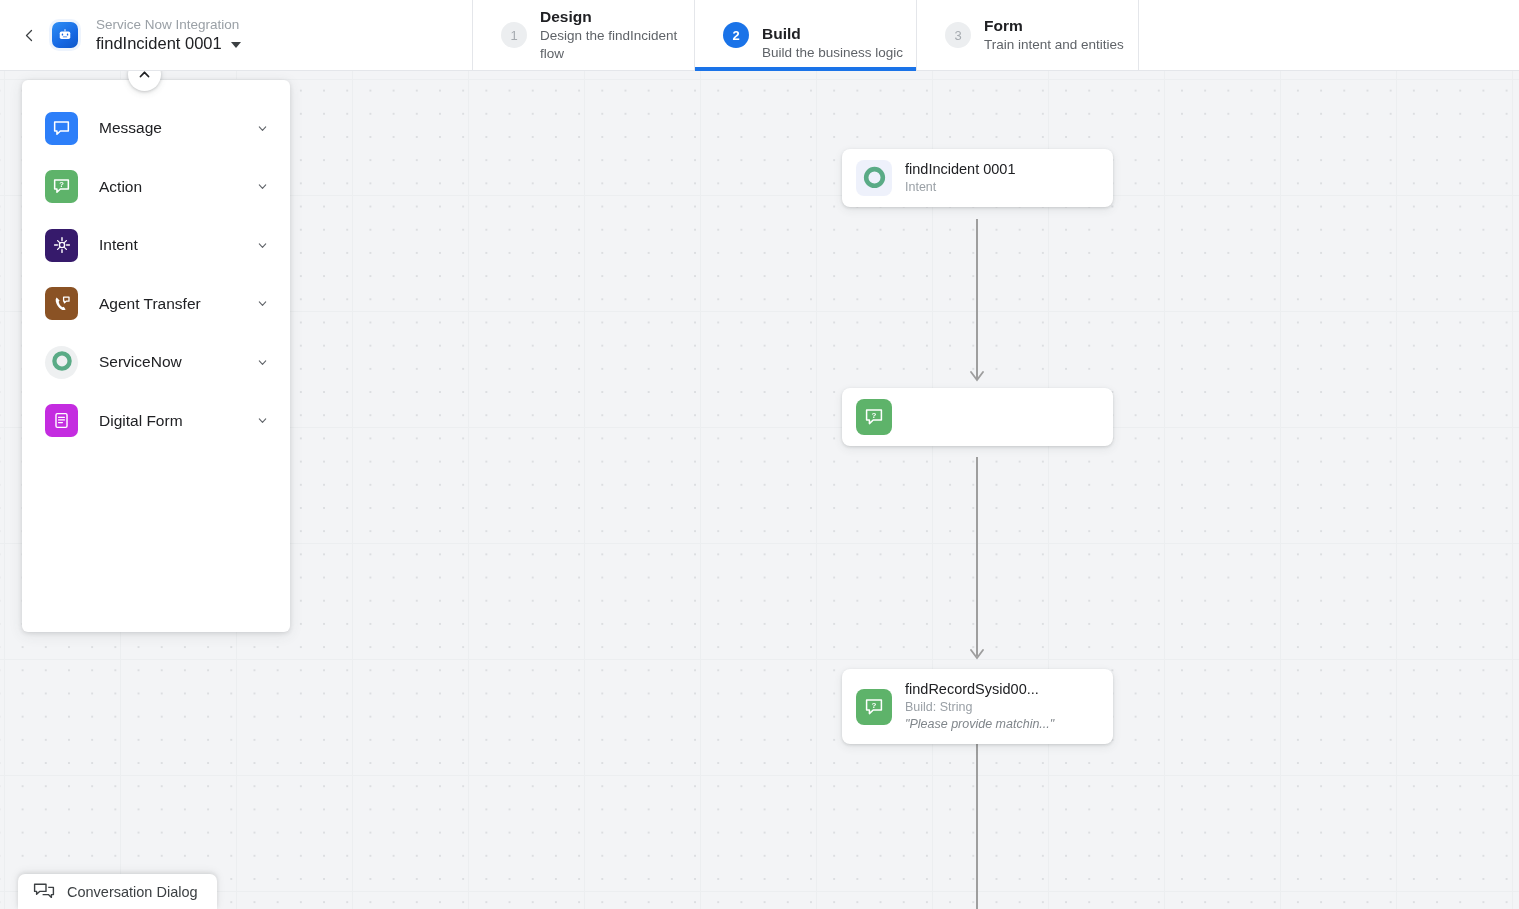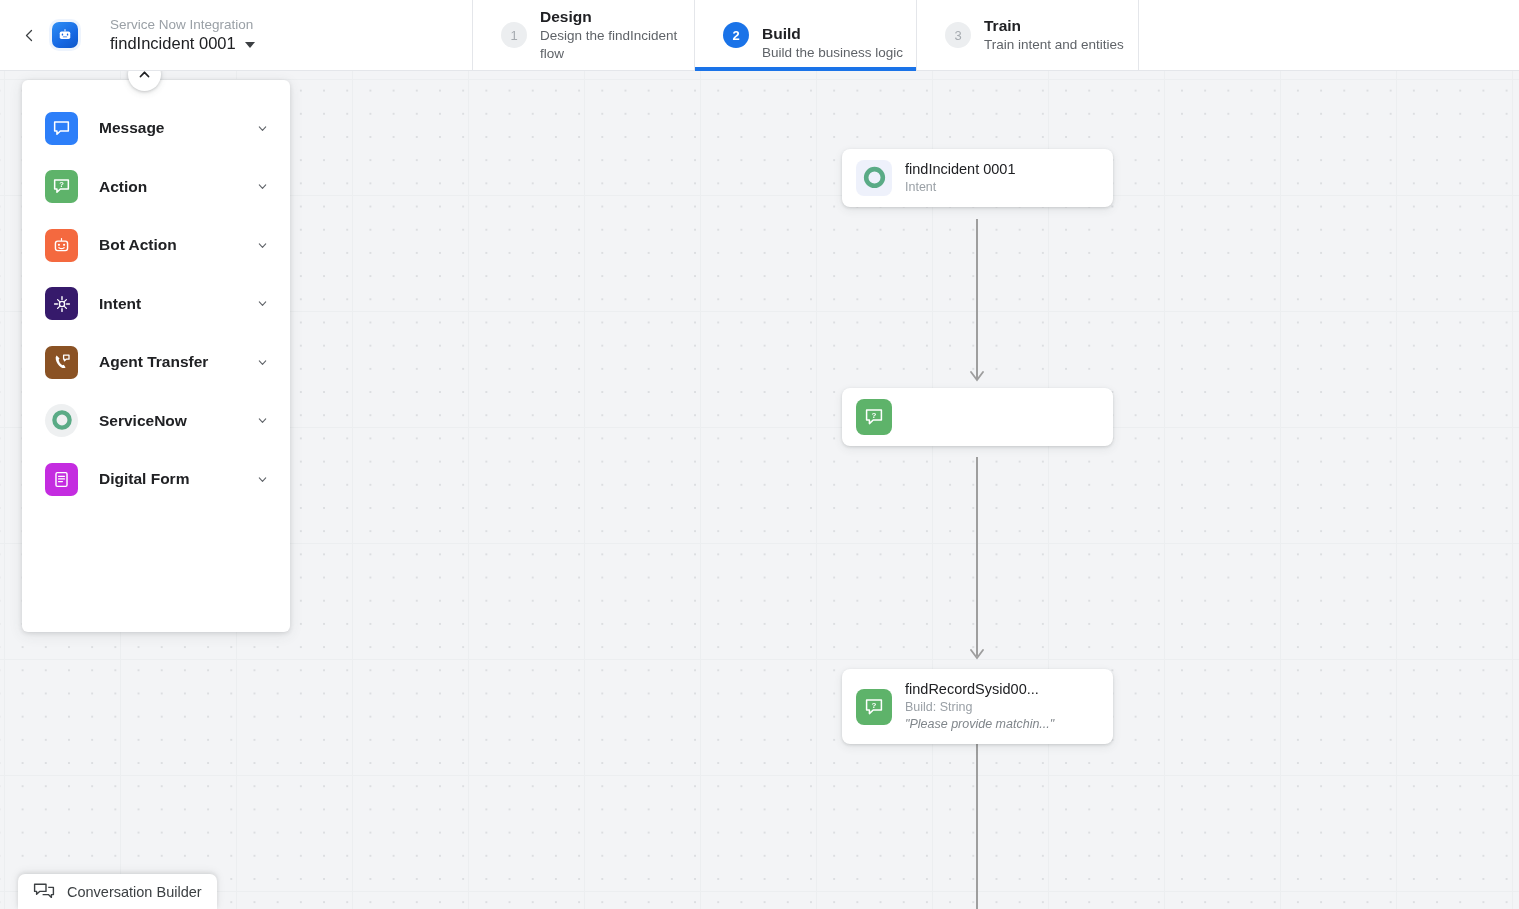--- a/index.html
+++ b/index.html
@@ -20,21 +20,21 @@
   }
   .hdr-left { display: flex; align-items: center; width: 473px; padding-left: 14px;
               border-right: 1px solid #e4e6ea; }
   .back-btn { width: 30px; height: 30px; display: flex; align-items: center;
               justify-content: center; cursor: pointer; }
   .back-btn svg { display: block; }
   .app-icon { width: 26px; height: 26px; border-radius: 7px; margin-left: 8px;
               background: linear-gradient(145deg,#2f8ff5 0%,#1668e3 60%,#0f57c8 100%);
               display: flex; align-items: center; justify-content: center;
               box-shadow: 0 0 0 3px #eef4fd; flex: none; }
-  .hdr-titles { margin-left: 32px; display: flex; flex-direction: column;
+  .hdr-titles { margin-left: 18px; display: flex; flex-direction: column;
                 justify-content: center; }
   .hdr-sub { font-size: 13.5px; color: #9aa0a6; line-height: 17px; }
   .hdr-title { font-size: 16.5px; color: #202124; line-height: 21px;
                display: flex; align-items: center; cursor: pointer; }
   .caret { width: 0; height: 0; border-left: 5px solid transparent;
            border-right: 5px solid transparent; border-top: 6px solid #3c4043;
            margin-left: 9px; margin-top: 3px; }
 
   .steps { display: flex; align-items: stretch; }
   .step { width: 222px; display: flex; align-items: center; gap: 13px;
@@ -76,21 +76,21 @@
     border-radius: 50%; background: #fff;
     box-shadow: 0 1px 3px rgba(60,64,67,.22), 0 2px 7px rgba(60,64,67,.12);
     display: flex; align-items: center; justify-content: center; cursor: pointer;
   }
   .p-item { height: 58.5px; display: flex; align-items: center;
             padding: 0 22px 0 23px; cursor: pointer; }
   .p-icon { width: 33px; height: 33px; border-radius: 7px; flex: none;
             display: flex; align-items: center; justify-content: center; }
   .p-icon.round { border-radius: 50%; }
   .p-label { margin-left: 21px; font-size: 15.5px; color: #202124;
-             font-weight: bold; flex: 1; }
+             font-weight: normal; flex: 1; }
   .chev { width: 11px; height: 11px; flex: none; }
 
   
   .node {
     position: absolute; width: 271px; background: #fff; border-radius: 8px;
     box-shadow: 0 1px 3px rgba(60,64,67,.18), 0 3px 10px rgba(60,64,67,.09);
     display: flex; align-items: center; padding: 11px 14px; cursor: pointer;
   }
   .n-icon { width: 36px; height: 36px; border-radius: 8px; flex: none;
             display: flex; align-items: center; justify-content: center; }
@@ -156,21 +156,21 @@
       <div class="step active">
         <div class="step-num">2</div>
         <div class="step-txt">
           <div class="step-name">Build</div>
           <div class="step-desc">Build the business logic</div>
         </div>
       </div>
       <div class="step">
         <div class="step-num">3</div>
         <div class="step-txt">
-          <div class="step-name">Train</div>
+          <div class="step-name">Form</div>
           <div class="step-desc">Train intent and entities</div>
         </div>
       </div>
     </div>
   </div>
 
   <div class="canvas">
 
     <div class="conn" style="top:148px;height:160px;"></div>
     <svg class="arrow" style="top:300px;" viewBox="0 0 16 11">
@@ -244,35 +244,20 @@
             <text x="10" y="10.8" font-size="8" font-weight="bold" fill="#fff" text-anchor="middle" font-family="Liberation Sans, sans-serif">?</text>
           </svg>
         </div>
         <div class="p-label">Action</div>
         <svg class="chev" viewBox="0 0 12 12">
           <path d="M2.5 4.3 L6 8 L9.5 4.3" fill="none" stroke="#5f6368" stroke-width="1.2" stroke-linecap="round" stroke-linejoin="round"></path>
           </svg>
       </div>
 
 
-      <div class="p-item">
-        <div class="p-icon" style="background:#f4693f;">
-          <svg width="19" height="19" viewBox="0 0 20 20">
-            <rect x="3.6" y="5.4" width="12.8" height="10" rx="2.4" fill="none" stroke="#fff" stroke-width="1.5"></rect>
-            <circle cx="7.3" cy="9.3" r="1.15" fill="#fff"></circle>
-            <circle cx="12.7" cy="9.3" r="1.15" fill="#fff"></circle>
-            <path d="M7.3 12.3 Q10 14.4 12.7 12.3" fill="none" stroke="#fff" stroke-width="1.4" stroke-linecap="round"></path>
-            <rect x="9.4" y="2.2" width="1.2" height="3" fill="#fff"></rect>
-          </svg>
-        </div>
-        <div class="p-label">Bot Action</div>
-        <svg class="chev" viewBox="0 0 12 12">
-          <path d="M2.5 4.3 L6 8 L9.5 4.3" fill="none" stroke="#5f6368" stroke-width="1.2" stroke-linecap="round" stroke-linejoin="round"></path>
-          </svg>
-      </div>
 
 
       <div class="p-item">
         <div class="p-icon" style="background:#361a6b;">
           <svg width="20" height="20" viewBox="0 0 20 20">
             <circle cx="10" cy="10" r="2.6" fill="none" stroke="#fff" stroke-width="1.4"></circle>
             <path d="M10 2.6 V5.4 M10 14.6 V17.4 M2.6 10 H5.4 M14.6 10 H17.4" stroke="#fff" stroke-width="1.4" stroke-linecap="round"></path>
             <path d="M5.6 5.6 L7.4 7.4 M14.4 5.6 L12.6 7.4 M5.6 14.4 L7.4 12.6 M14.4 14.4 L12.6 12.6" stroke="#fff" stroke-width="1.3" stroke-linecap="round"></path>
           </svg>
         </div>
@@ -321,17 +306,17 @@
           <path d="M2.5 4.3 L6 8 L9.5 4.3" fill="none" stroke="#5f6368" stroke-width="1.2" stroke-linecap="round" stroke-linejoin="round"></path>
           </svg>
       </div>
     </div>
 
     <div class="botbar">
       <svg width="22" height="20" viewBox="0 0 22 20">
         <path d="M1.6 2.2 H13 V9.4 H6.6 L3.6 12.2 V9.4 H1.6 Z" fill="none" stroke="#3c4043" stroke-width="1.4" stroke-linejoin="round"></path>
         <path d="M15.2 5.4 H20.4 V12.6 H18.4 V15.4 L15.4 12.6 H9.6" fill="none" stroke="#3c4043" stroke-width="1.4" stroke-linejoin="round"></path>
       </svg>
-      <span class="botbar-label">Conversation Builder</span>
+      <span class="botbar-label">Conversation Dialog</span>
     </div>
 
   </div>
 </div>
 
 </body></html>

